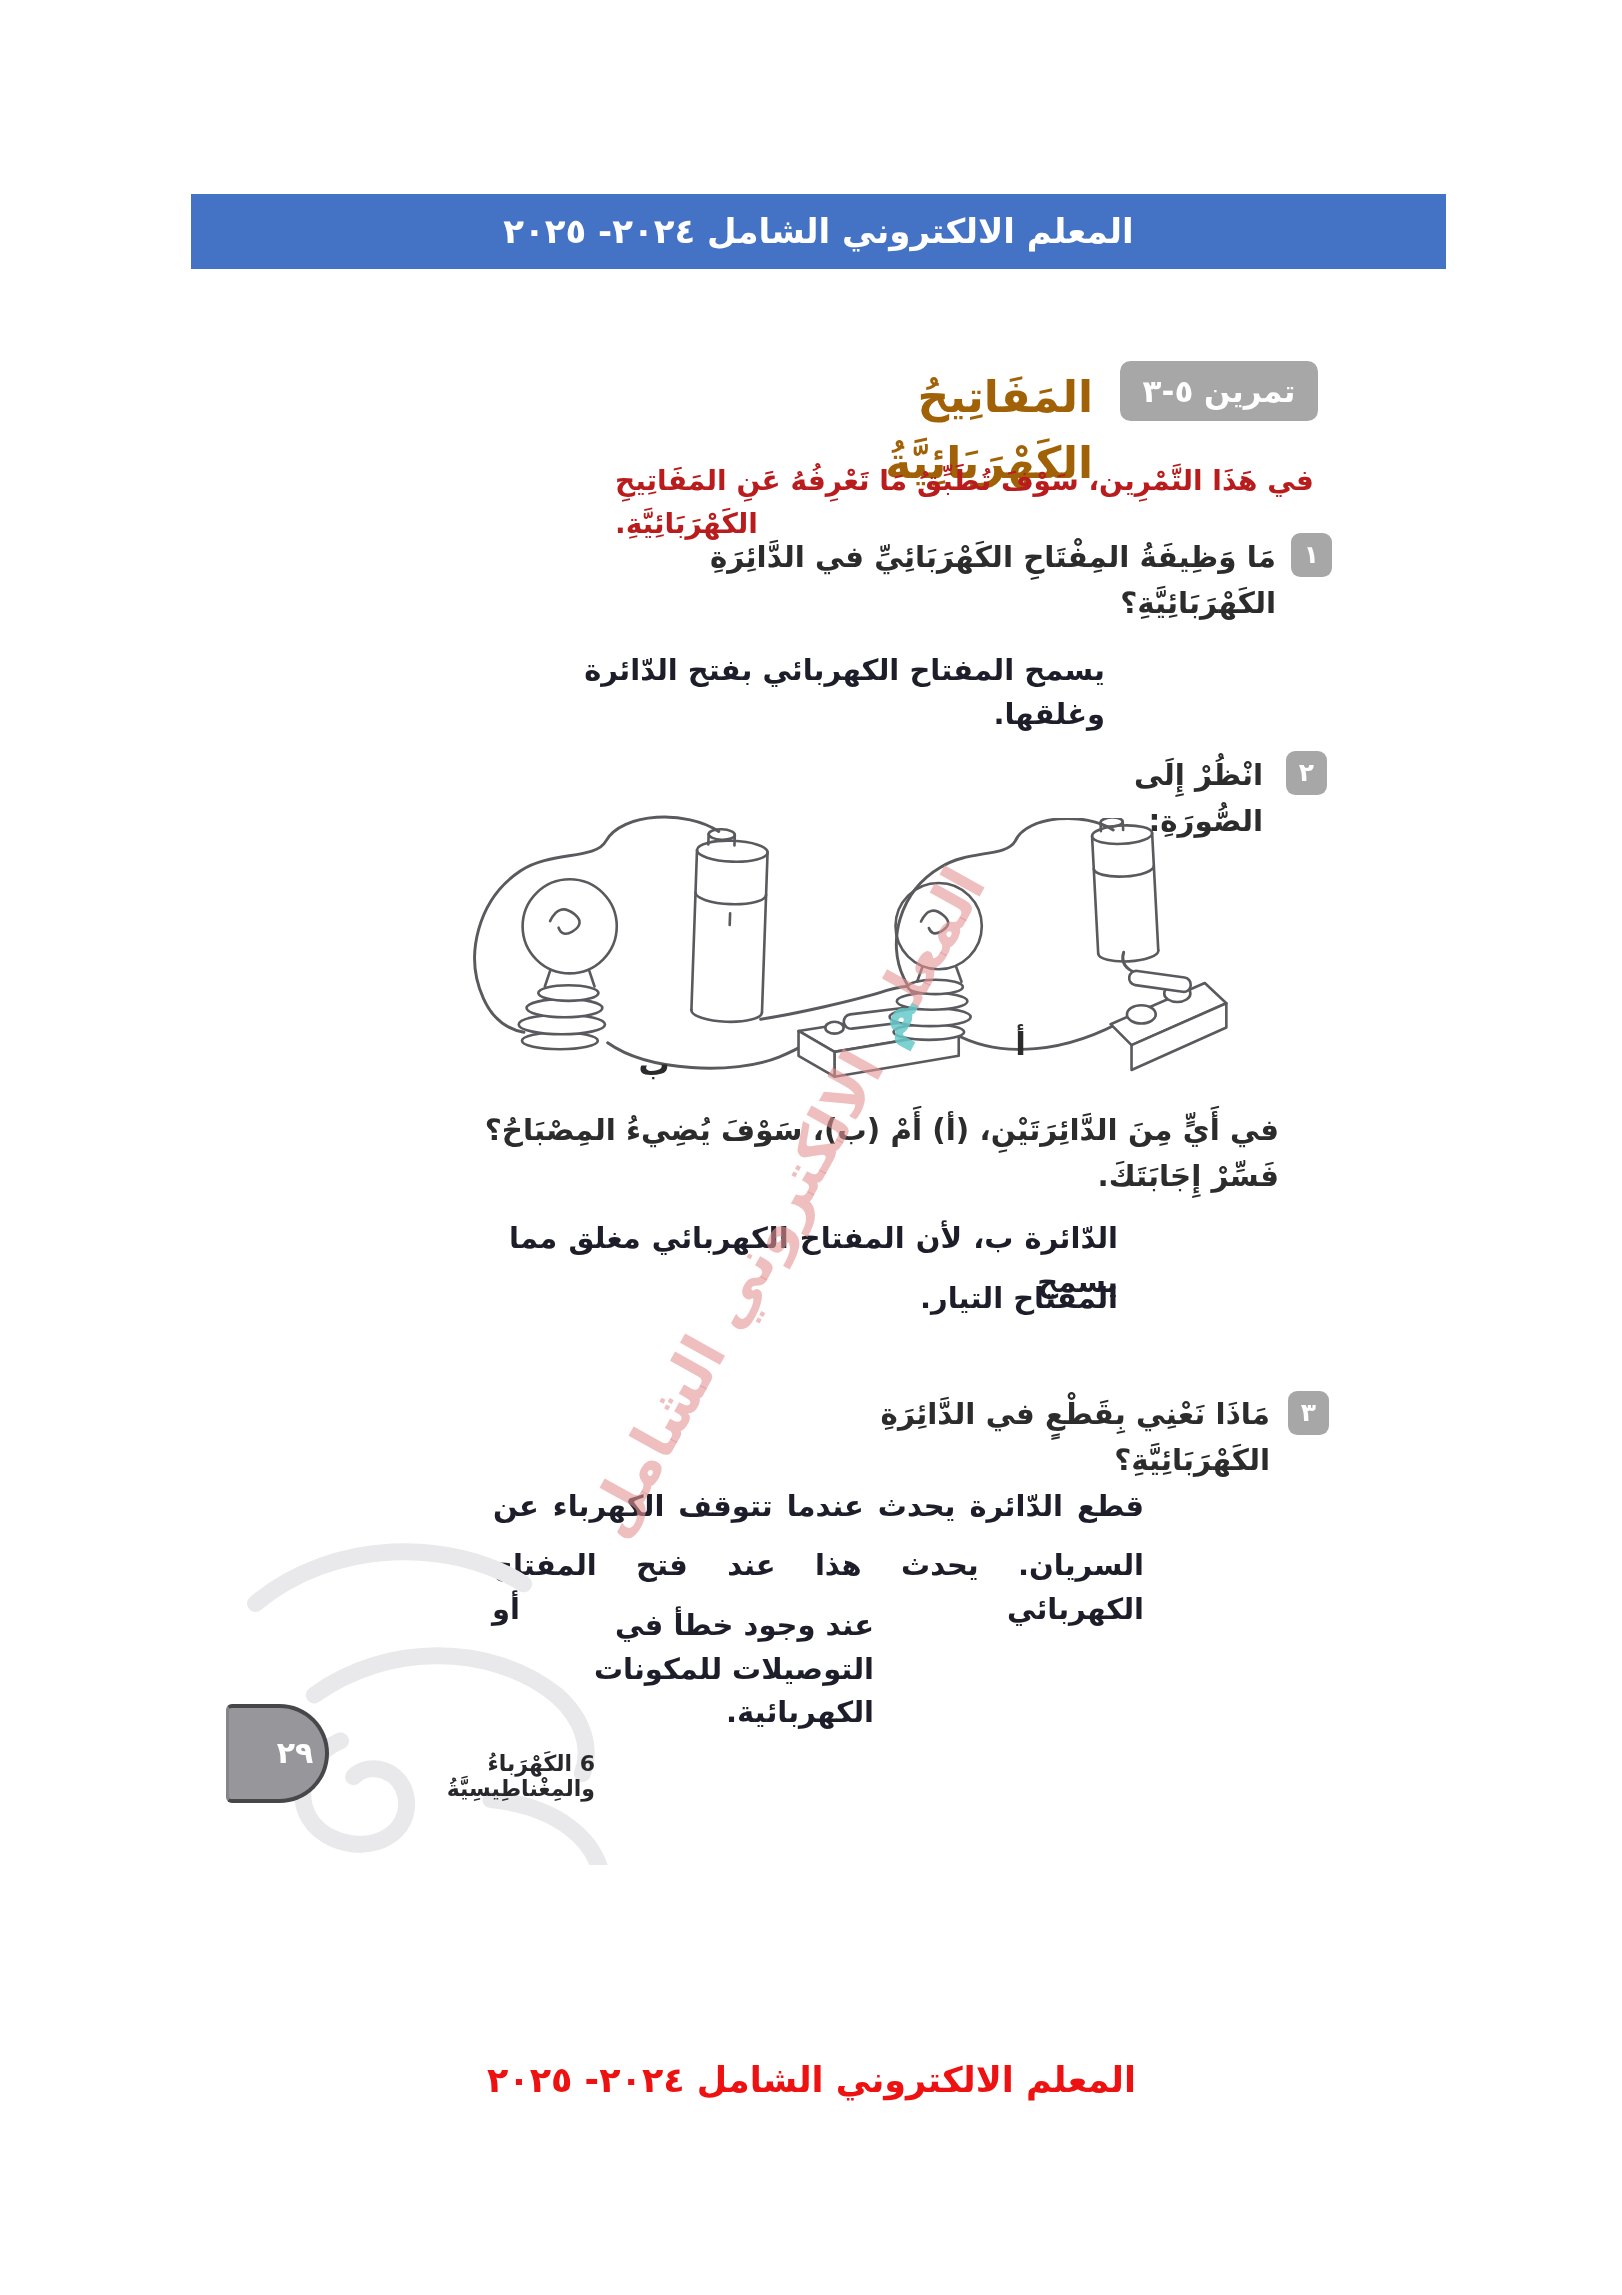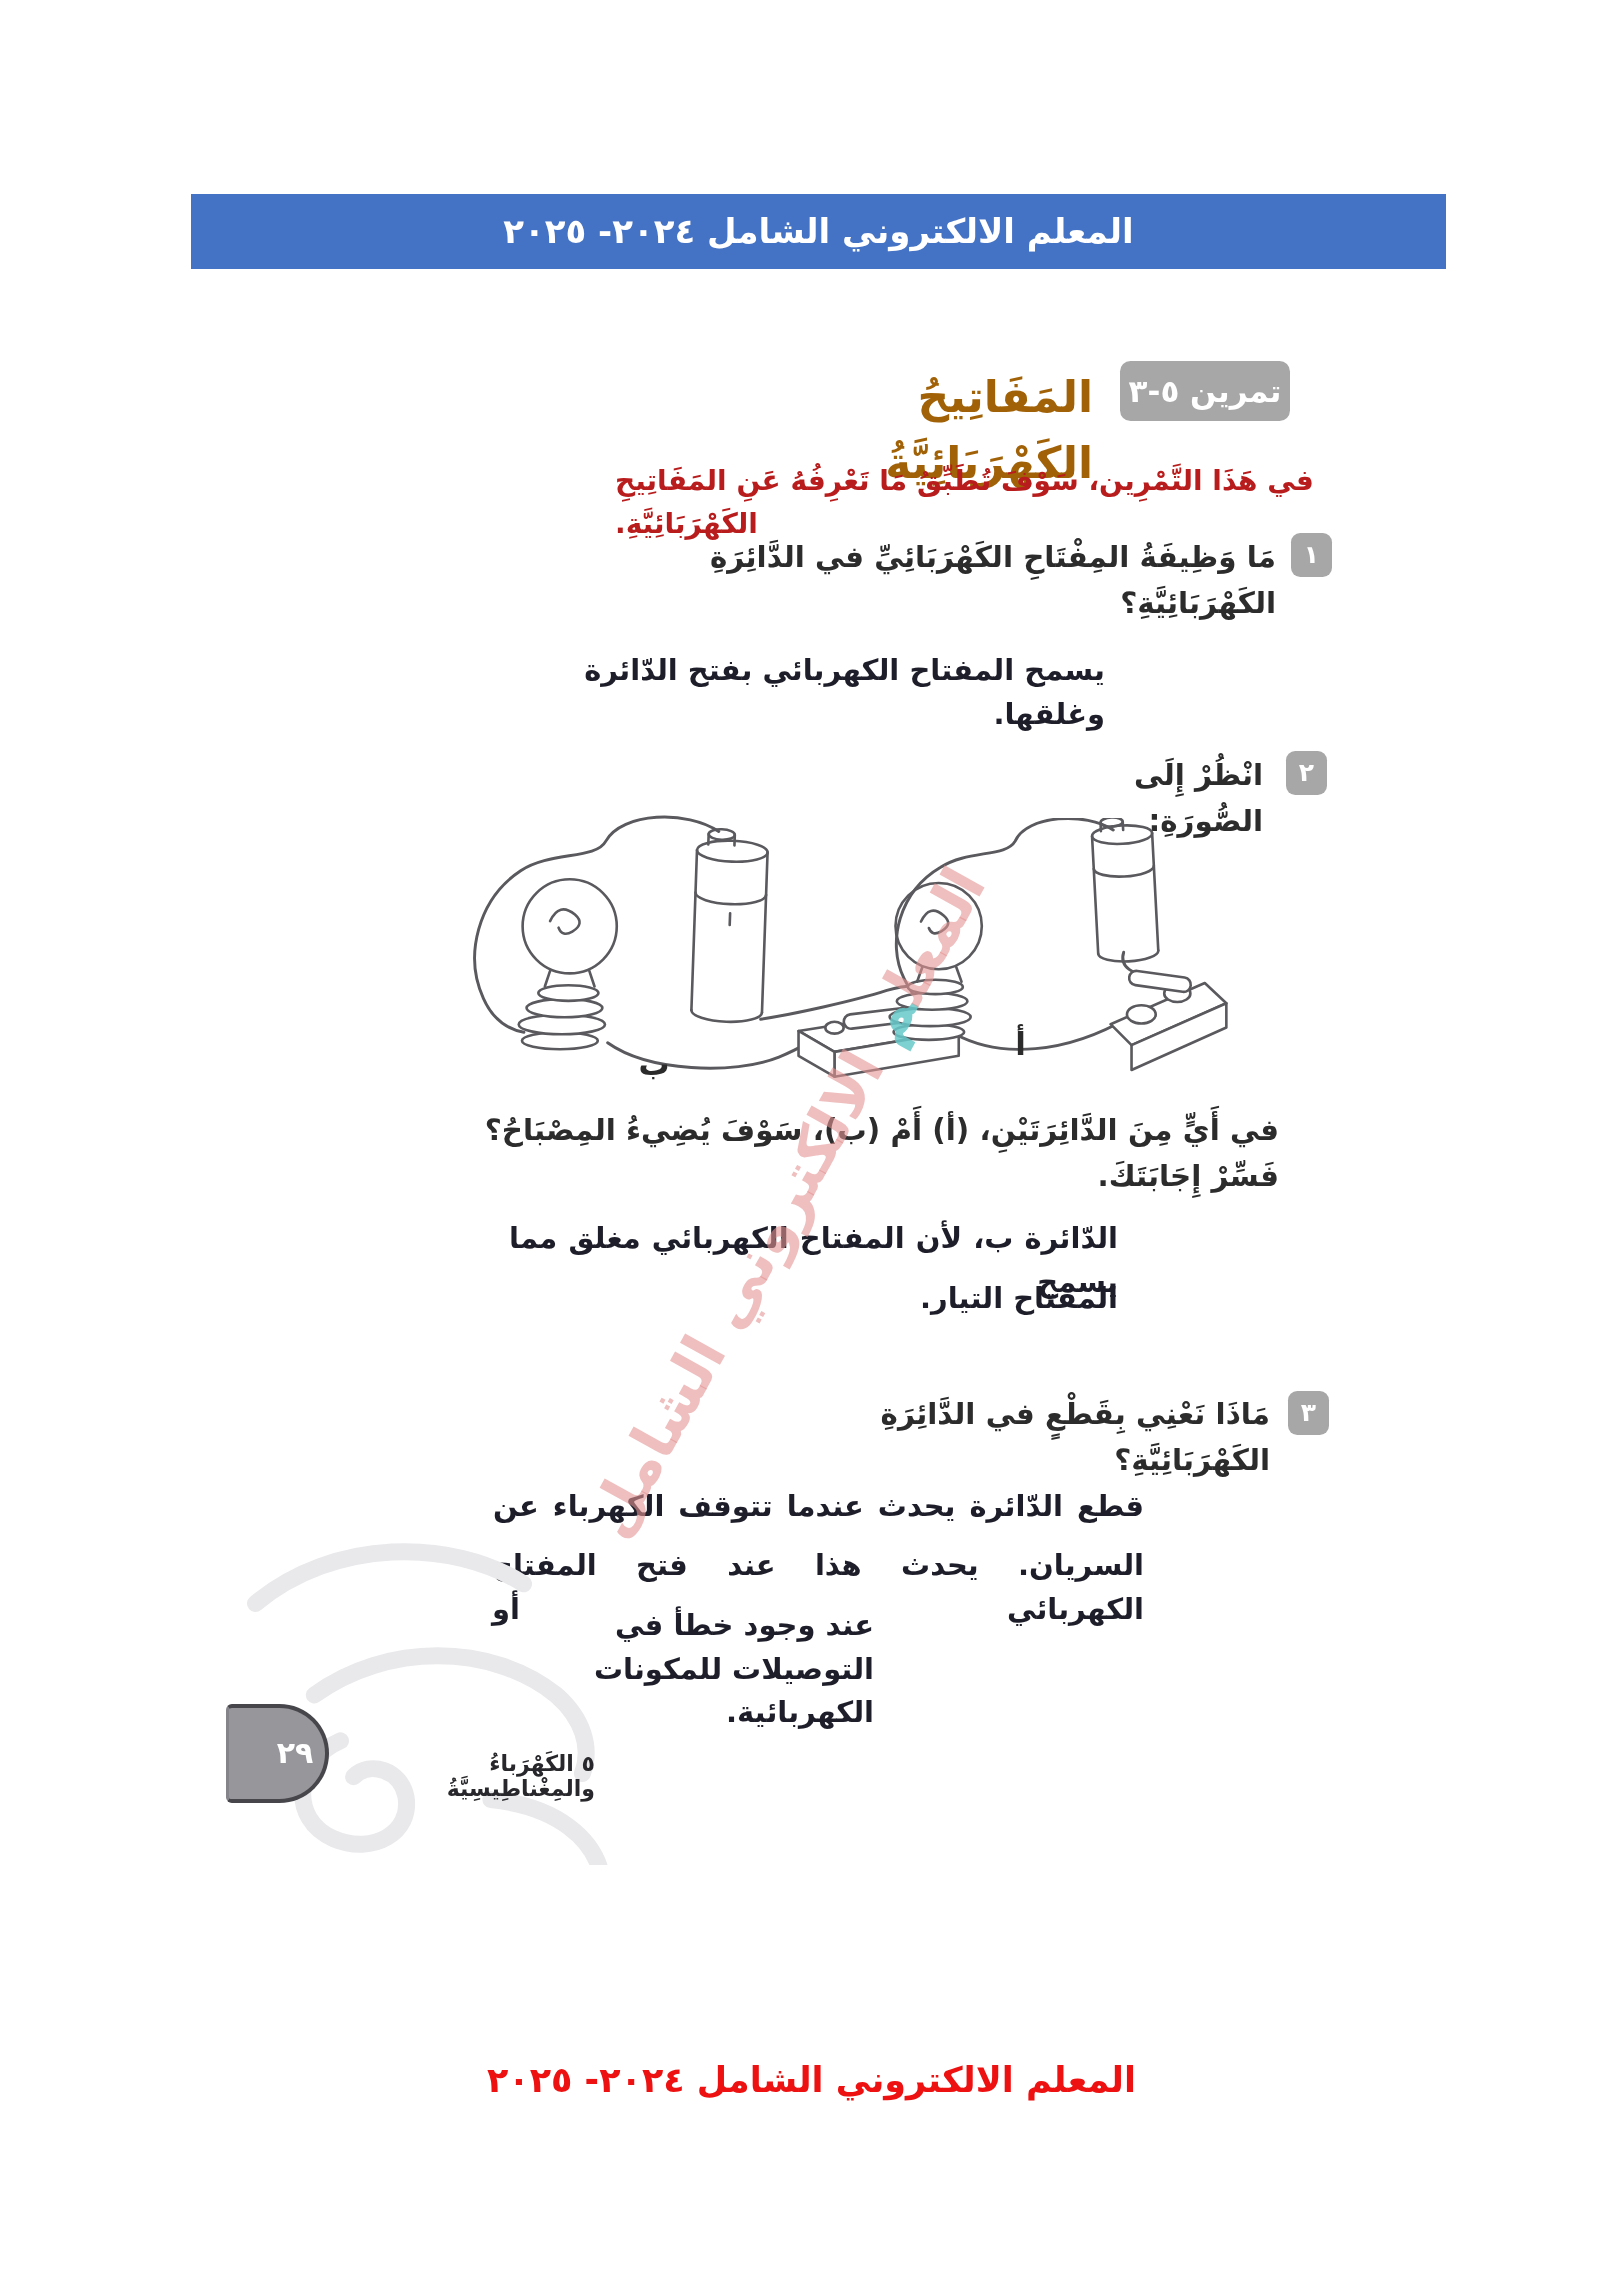--- a/index.html
+++ b/index.html
@@ -14,21 +14,21 @@
     left:191px;top:194px;width:1255px;height:75px;
     background:#4472c4;color:#ffffff;font-size:34px;font-weight:bold;
     text-align:center;line-height:75px;letter-spacing:0.7px;
   }
   .footer-line{
     left:0;top:2060px;width:1623px;text-align:center;
     color:#ee1111;font-size:35px;font-weight:bold;
   }
   
   .ex-badge{
-    left:1120px;top:361px;width:170px;height:60px;background:#a7a7a7;
+    left:1120px;top:361px;width:198px;height:60px;background:#a7a7a7;
     border-radius:10.5px;color:#ffffff;font-size:31px;font-weight:bold;
     text-align:center;line-height:60px;
   }
   .ex-title{
     left:766px;top:364px;width:327px;text-align:right;
     font-size:44px;font-weight:bold;color:#a16207;line-height:1.5;
   }
   .intro{
     left:615px;top:459px;width:703px;text-align:left;
     font-size:28px;font-weight:bold;color:#b91c1c;line-height:1.55;
@@ -190,20 +190,20 @@
 <svg class="abs" style="left:216px;top:1525px;" width="419" height="340" viewBox="0 0 640 520">
   <g fill="none" stroke="#e9e9ec" stroke-width="26" stroke-linecap="round">
     <path d="M 60 120 C 180 20 360 20 470 90"></path>
     <path d="M 150 260 C 260 180 420 180 520 260 C 560 295 575 340 560 380"></path>
     <path d="M 190 330 C 120 360 110 450 180 480 C 240 505 300 470 290 415 C 282 375 235 360 210 385"></path>
     <path d="M 420 420 C 520 430 580 480 590 540"></path>
   </g>
 </svg>
 
 <div class="abs page-tab">٢٩</div>
-<div class="abs chapter rtl">٥ الكَهْرَباءُ والمِغْناطِيسِيَّةُ</div>
+<div class="abs chapter rtl">6 الكَهْرَباءُ والمِغْناطِيسِيَّةُ</div>
 
 <div class="abs watermark rtl">
   <span>المعل</span><span class="wm-accent">م</span><span> الالكتروني الشامل</span>
 </div>
 
 <div class="abs footer-line rtl">المعلم الالكتروني الشامل ٢٠٢٤- ٢٠٢٥</div>
 
 
 </body></html>

